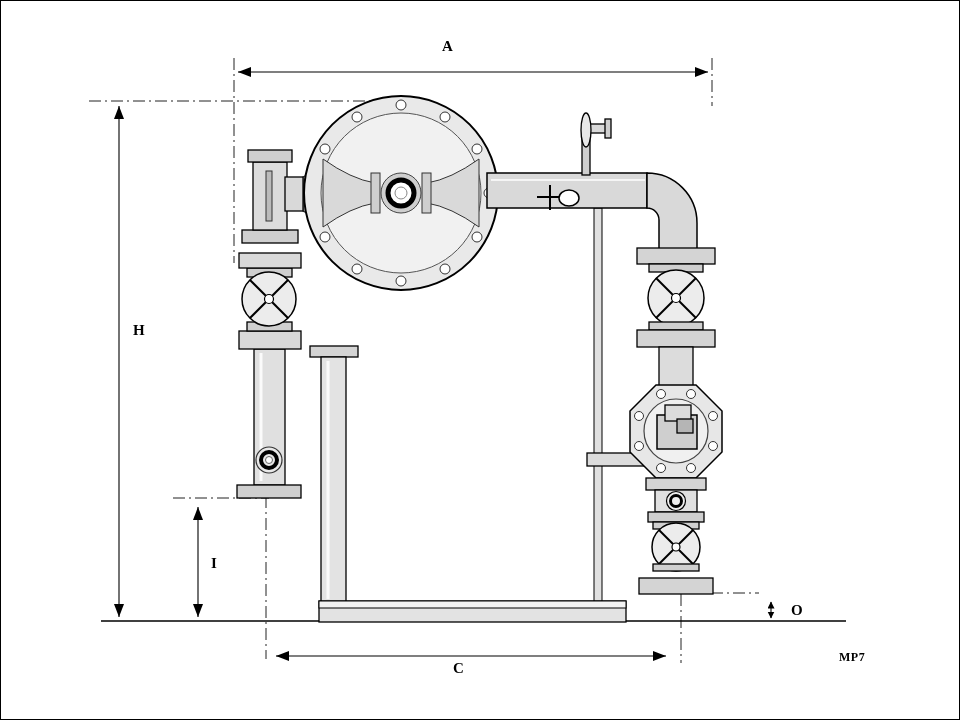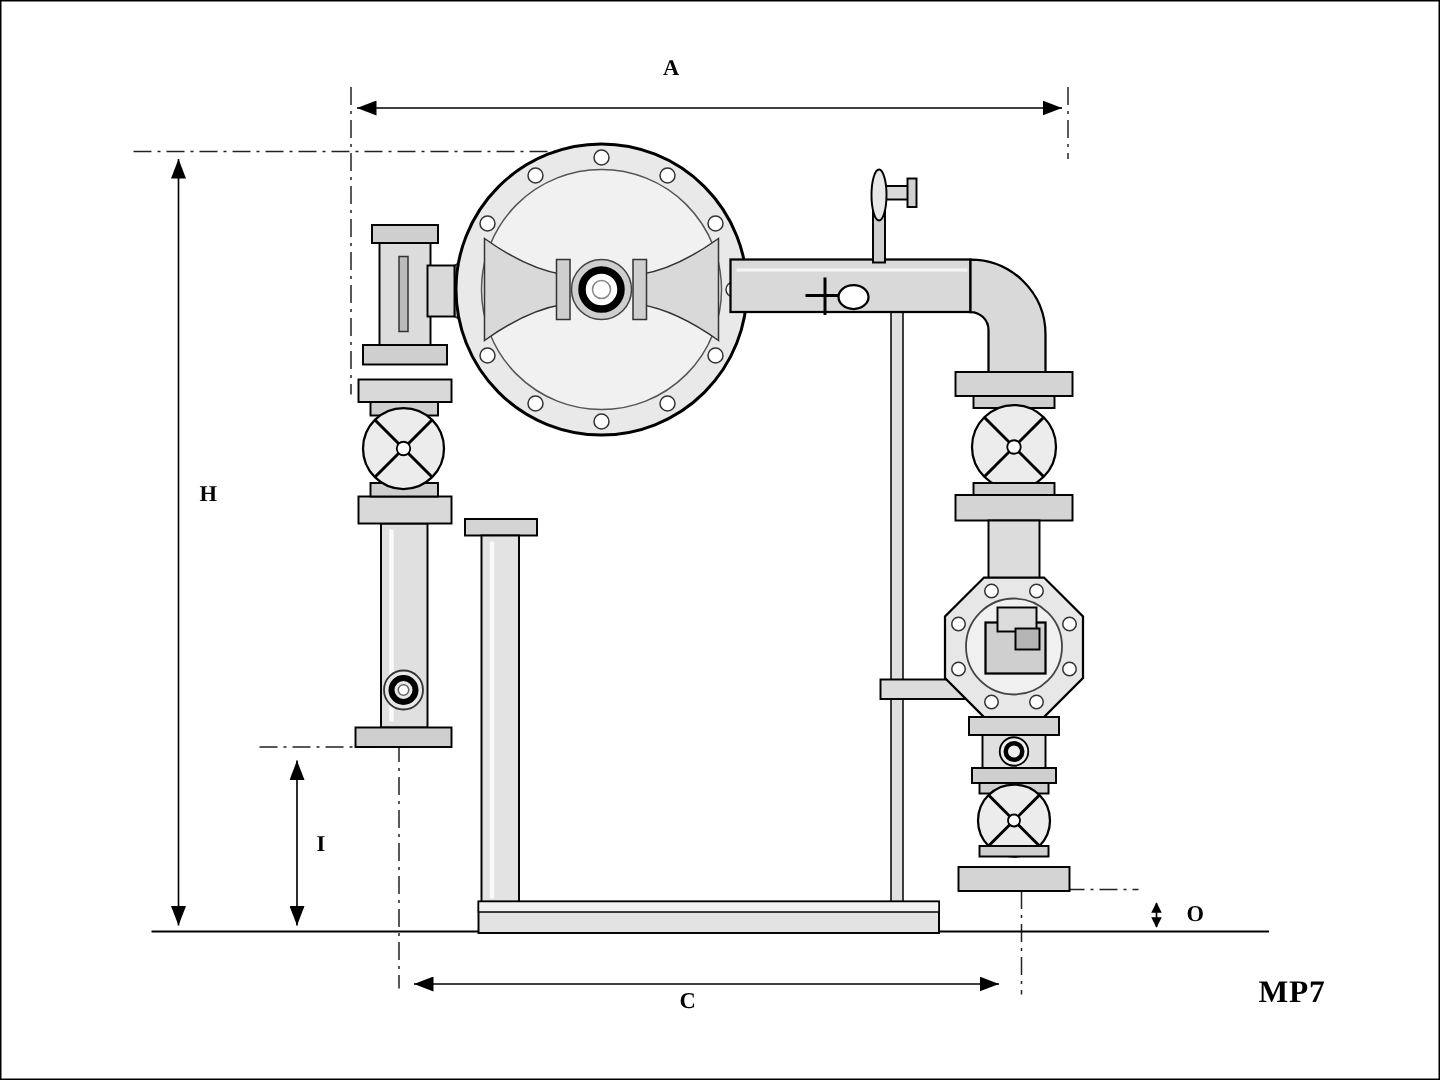--- a/index.html
+++ b/index.html
@@ -6,21 +6,21 @@
   .canvas{
     position:relative;width:960px;height:720px;background:#ffffff;
     border:1px solid #000;box-sizing:border-box;overflow:hidden;
     font-family:"Liberation Serif",serif;
   }
   svg{position:absolute;left:0;top:0;}
   .lbl{
     position:absolute;font-family:"Liberation Serif",serif;font-weight:bold;
     font-size:15px;color:#000;line-height:1;user-select:none;
   }
-  .lbl.model{font-size:21px;letter-spacing:.5px;}
+  .lbl.model{font-size:12px;letter-spacing:.5px;}
 </style>
 </head>
 <body>
 
 <div class="canvas">
 
   <svg width="960" height="720" viewBox="0 0 960 720">
     <defs>
       <marker id="arr" markerUnits="userSpaceOnUse" markerWidth="14" markerHeight="10" refX="13" refY="5" orient="auto-start-reverse">
         <path d="M0,0 L13,5 L0,10 Z" fill="#000"></path>

